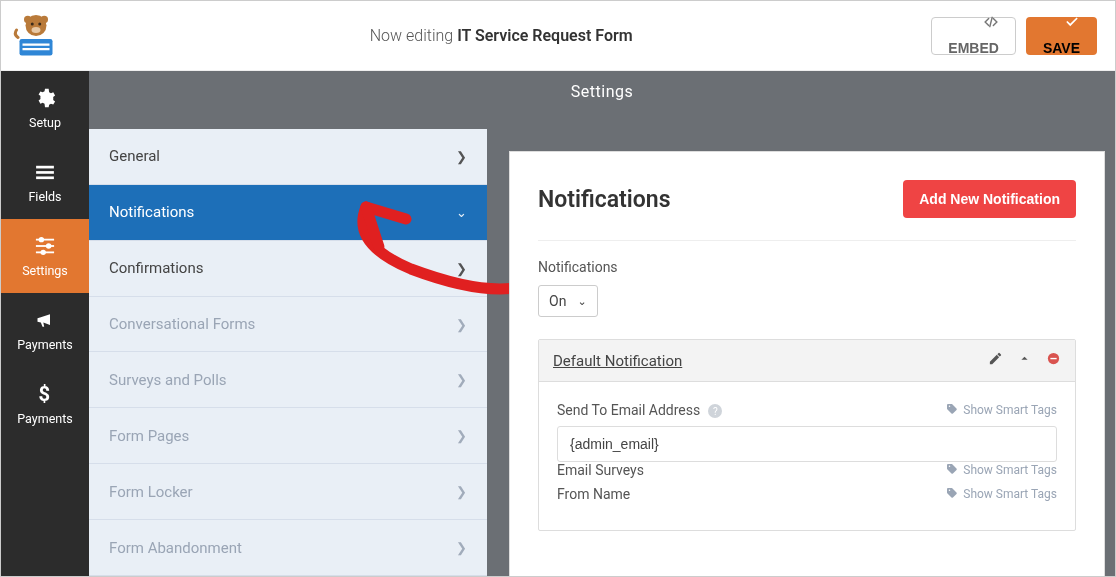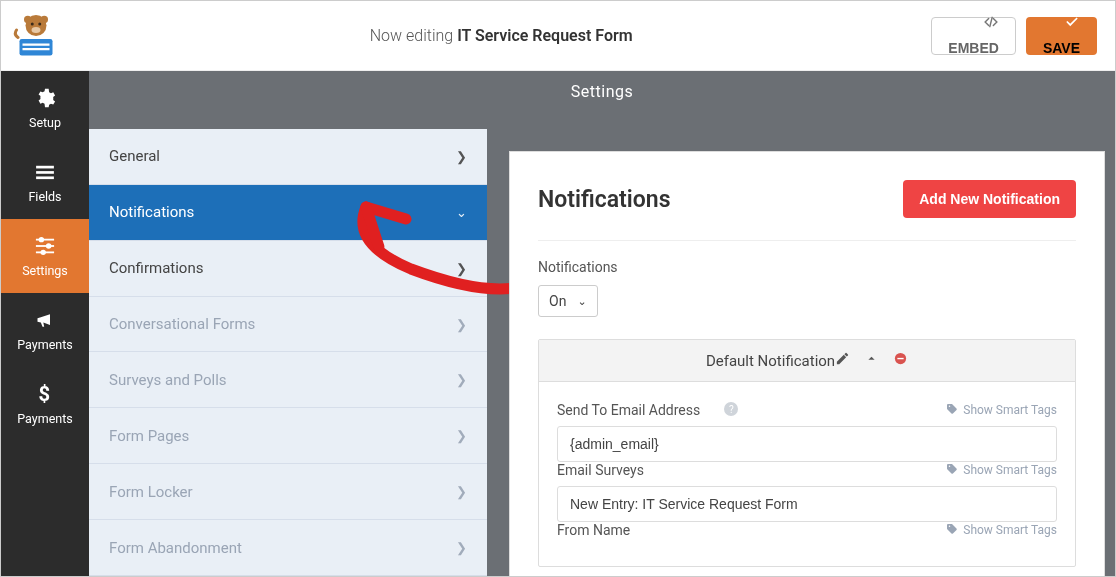--- a/index.html
+++ b/index.html
@@ -178,35 +178,36 @@
   .subcard {
     border:1px solid #ddd;
     border-radius:2px;
   }
   .subcard-head {
     background:#f3f3f3;
     border-bottom:1px solid #ddd;
     height:42px;
     display:flex;
     align-items:center;
-    justify-content:center;
+    justify-content:space-between;
     padding:0 14px;
     font-size:15px;
     color:#444;
+    text-decoration:underline;
   }
   .subcard-head-icons { display:flex; gap:14px; align-items:center; }
   .subcard-head-icons svg { cursor:pointer; }
   .subcard-body { padding: 20px 18px; }
   .row-head {
     display:flex;
     align-items:center;
     justify-content:space-between;
     margin-bottom:8px;
   }
-  .row-head .lbl { font-size:14px; color:#555; display:flex; align-items:flex-start; gap:24px; }
+  .row-head .lbl { font-size:14px; color:#555; display:flex; align-items:flex-end; gap:8px; }
   .smart-tags {
     font-size:12px;
     color:#9aa5b5;
     display:flex;
     align-items:center;
     gap:5px;
     cursor:pointer;
     text-align:center;
   }
   .text-input {
@@ -434,21 +435,20 @@
                 </span>
                 <span class="smart-tags">
                   <span>
                     <svg width="12" height="12" viewBox="0 0 24 24" fill="#9aa5b5">
                         <path d="M21 11l-9-9H4a2 2 0 0 0-2 2v8l9 9a2 2 0 0 0 2.8 0L21 13.8a2 2 0 0 0 0-2.8zM7 8a1.5 1.5 0 1 1 0-3 1.5 1.5 0 0 1 0 3z"></path>
                       </svg>
                   </span>
                   <span>Show Smart Tags</span>
                 </span>
               </div>
-              <input class="text-input" value="New Entry: IT Service Request Form" style="">
 
               <div class="row-head">
                 <span class="lbl">
                   <span>From Name</span>
                 </span>
                 <span class="smart-tags">
                   <span>
                     <svg width="12" height="12" viewBox="0 0 24 24" fill="#9aa5b5">
                         <path d="M21 11l-9-9H4a2 2 0 0 0-2 2v8l9 9a2 2 0 0 0 2.8 0L21 13.8a2 2 0 0 0 0-2.8zM7 8a1.5 1.5 0 1 1 0-3 1.5 1.5 0 0 1 0 3z"></path>
                       </svg>

